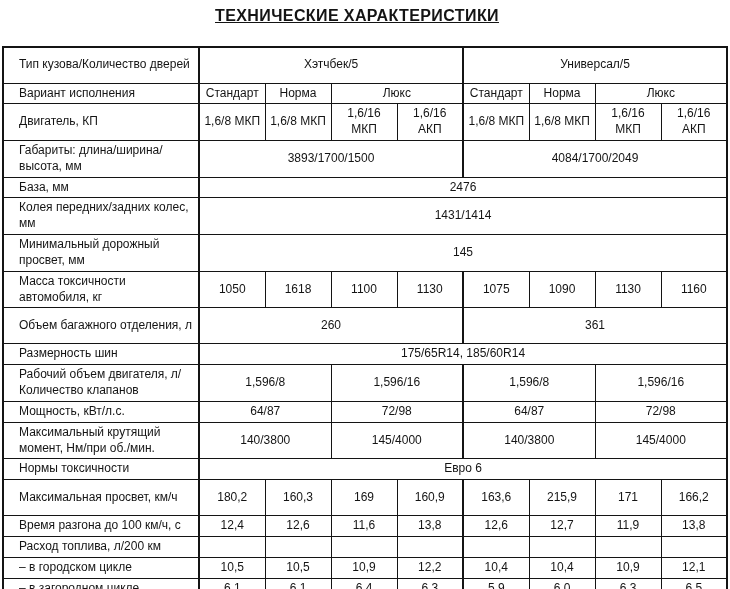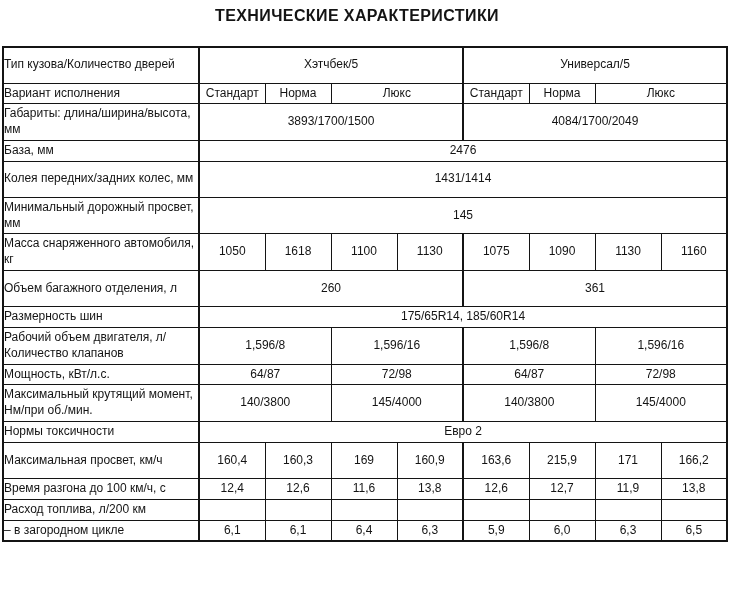--- a/index.html
+++ b/index.html
@@ -13,20 +13,21 @@
     background: #ffffff;
     color: #141414;
     font-family: "Liberation Sans", sans-serif;
   }
   .title {
     text-align: center;
     font-size: 16px;
     font-weight: bold;
     letter-spacing: 0.4px;
     margin: 7px 16px 0 0;
+    text-decoration: underline;
   }
   table.specs {
     border-collapse: collapse;
     table-layout: fixed;
     width: 726px;
     margin: 21px 2px 0 2px;
     border: 2px solid #141414;
   }
   col.c-label { width: 196px; }
   col.c-data  { width: 66px; }
@@ -34,21 +35,21 @@
     border: 1px solid #141414;
     font-size: 12px;
     line-height: 1.32;
     padding: 2px 3px;
     overflow: hidden;
   }
   td.lbl {
     text-align: left;
     vertical-align: middle;
     border-right-width: 2px;
-    padding-left: 0;
+    padding-left: 15px;
   }
   td.val {
     text-align: center;
     vertical-align: middle;
   }
   td.mid { border-right-width: 2px; }
   tr { height: 19px; }
   tr.tall { height: 36px; }
 </style>
 </head>
@@ -76,39 +77,50 @@
     </tr>
     <tr>
       <td class="lbl">Вариант исполнения</td>
       <td class="val">Стандарт</td>
       <td class="val">Норма</td>
       <td class="val mid" colspan="2">Люкс</td>
       <td class="val">Стандарт</td>
       <td class="val">Норма</td>
       <td class="val" colspan="2">Люкс</td>
     </tr>
+    <tr>
+      <td class="lbl">Двигатель, КП</td>
+      <td class="val">1,6/8 МКП</td>
+      <td class="val">1,6/8 МКП</td>
+      <td class="val">1,6/16 МКП</td>
+      <td class="val mid">1,6/16 АКП</td>
+      <td class="val">1,6/8 МКП</td>
+      <td class="val">1,6/8 МКП</td>
+      <td class="val">1,6/16 МКП</td>
+      <td class="val">1,6/16 АКП</td>
+    </tr>
     <tr class="tall">
       <td class="lbl">Габариты: длина/ширина/высота, мм</td>
       <td class="val mid" colspan="4">3893/1700/1500</td>
       <td class="val" colspan="4">4084/1700/2049</td>
     </tr>
     <tr>
       <td class="lbl">База, мм</td>
       <td class="val" colspan="8">2476</td>
     </tr>
     <tr class="tall">
       <td class="lbl">Колея передних/задних колес, мм</td>
       <td class="val" colspan="8">1431/1414</td>
     </tr>
     <tr class="tall">
       <td class="lbl">Минимальный дорожный просвет, мм</td>
       <td class="val" colspan="8">145</td>
     </tr>
     <tr class="tall">
-      <td class="lbl">Масса снаряженного автомобиля, кг</td>
+      <td class="lbl">Масса токсичности автомобиля, кг</td>
       <td class="val">1050</td>
       <td class="val">1618</td>
       <td class="val">1100</td>
       <td class="val mid">1130</td>
       <td class="val">1075</td>
       <td class="val">1090</td>
       <td class="val">1130</td>
       <td class="val">1160</td>
     </tr>
     <tr class="tall">
@@ -136,25 +148,25 @@
     </tr>
     <tr class="tall">
       <td class="lbl">Максимальный крутящий момент, Нм/при об./мин.</td>
       <td class="val" colspan="2">140/3800</td>
       <td class="val mid" colspan="2">145/4000</td>
       <td class="val" colspan="2">140/3800</td>
       <td class="val" colspan="2">145/4000</td>
     </tr>
     <tr>
       <td class="lbl">Нормы токсичности</td>
-      <td class="val" colspan="8">Евро 2</td>
+      <td class="val" colspan="8">Евро 6</td>
     </tr>
     <tr class="tall">
       <td class="lbl">Максимальная просвет, км/ч</td>
-      <td class="val">160,4</td>
+      <td class="val">180,2</td>
       <td class="val">160,3</td>
       <td class="val">169</td>
       <td class="val mid">160,9</td>
       <td class="val">163,6</td>
       <td class="val">215,9</td>
       <td class="val">171</td>
       <td class="val">166,2</td>
     </tr>
     <tr>
       <td class="lbl">Время разгона до 100 км/ч, с</td>
@@ -172,20 +184,31 @@
       <td class="val"></td>
       <td class="val"></td>
       <td class="val"></td>
       <td class="val mid"></td>
       <td class="val"></td>
       <td class="val"></td>
       <td class="val"></td>
       <td class="val"></td>
     </tr>
     <tr>
+      <td class="lbl">– в городском цикле</td>
+      <td class="val">10,5</td>
+      <td class="val">10,5</td>
+      <td class="val">10,9</td>
+      <td class="val mid">12,2</td>
+      <td class="val">10,4</td>
+      <td class="val">10,4</td>
+      <td class="val">10,9</td>
+      <td class="val">12,1</td>
+    </tr>
+    <tr>
       <td class="lbl">– в загородном цикле</td>
       <td class="val">6,1</td>
       <td class="val">6,1</td>
       <td class="val">6,4</td>
       <td class="val mid">6,3</td>
       <td class="val">5,9</td>
       <td class="val">6,0</td>
       <td class="val">6,3</td>
       <td class="val">6,5</td>
     </tr>

